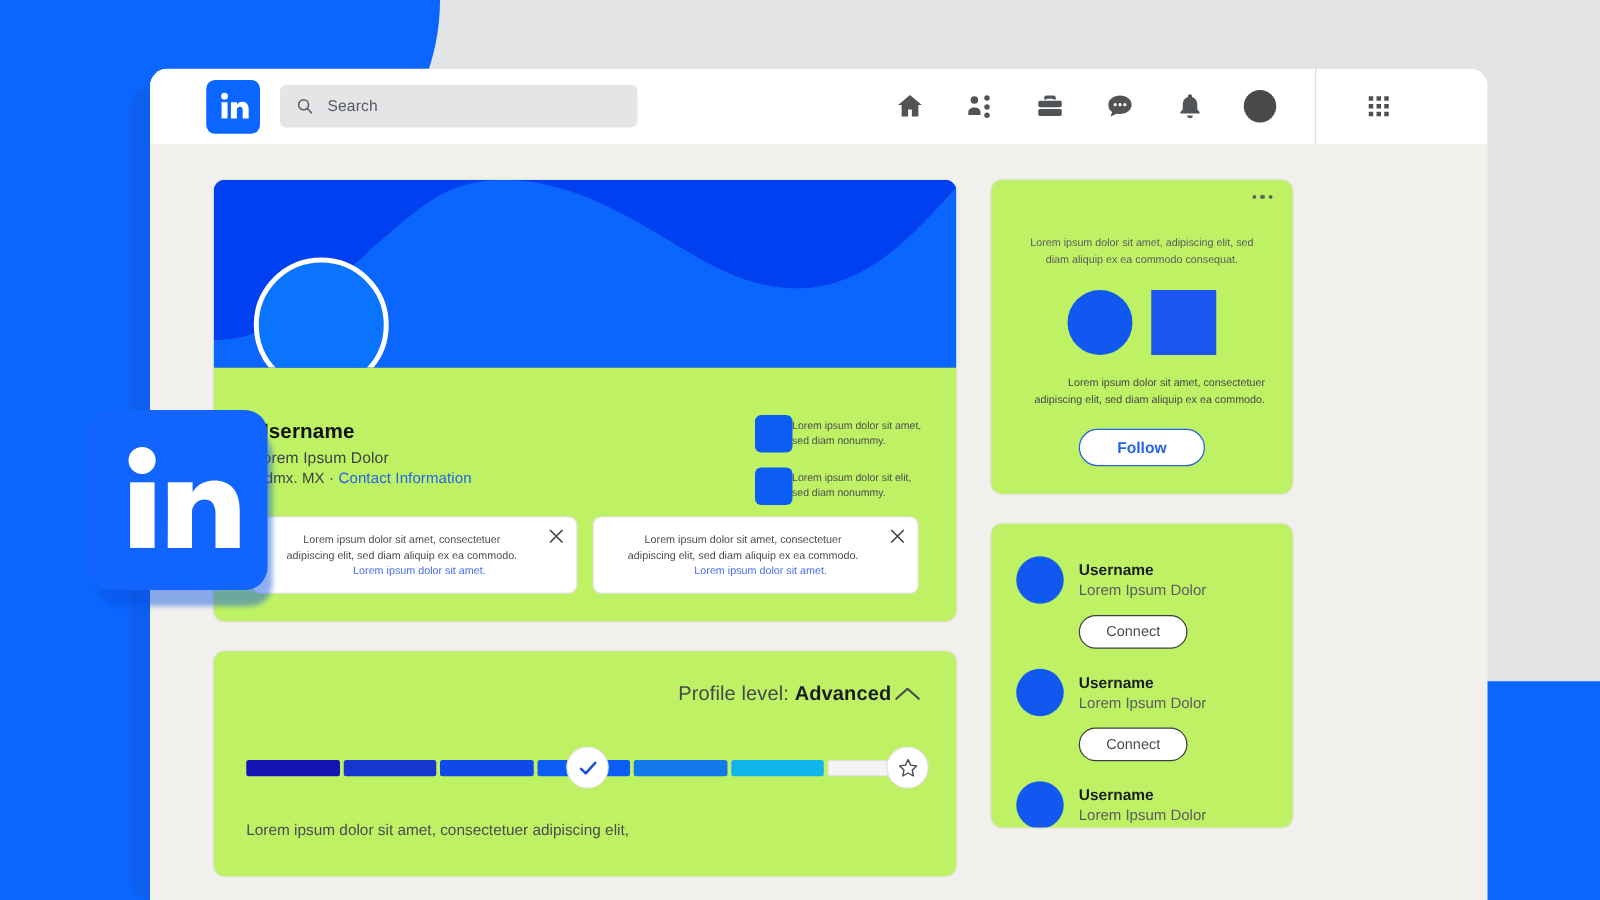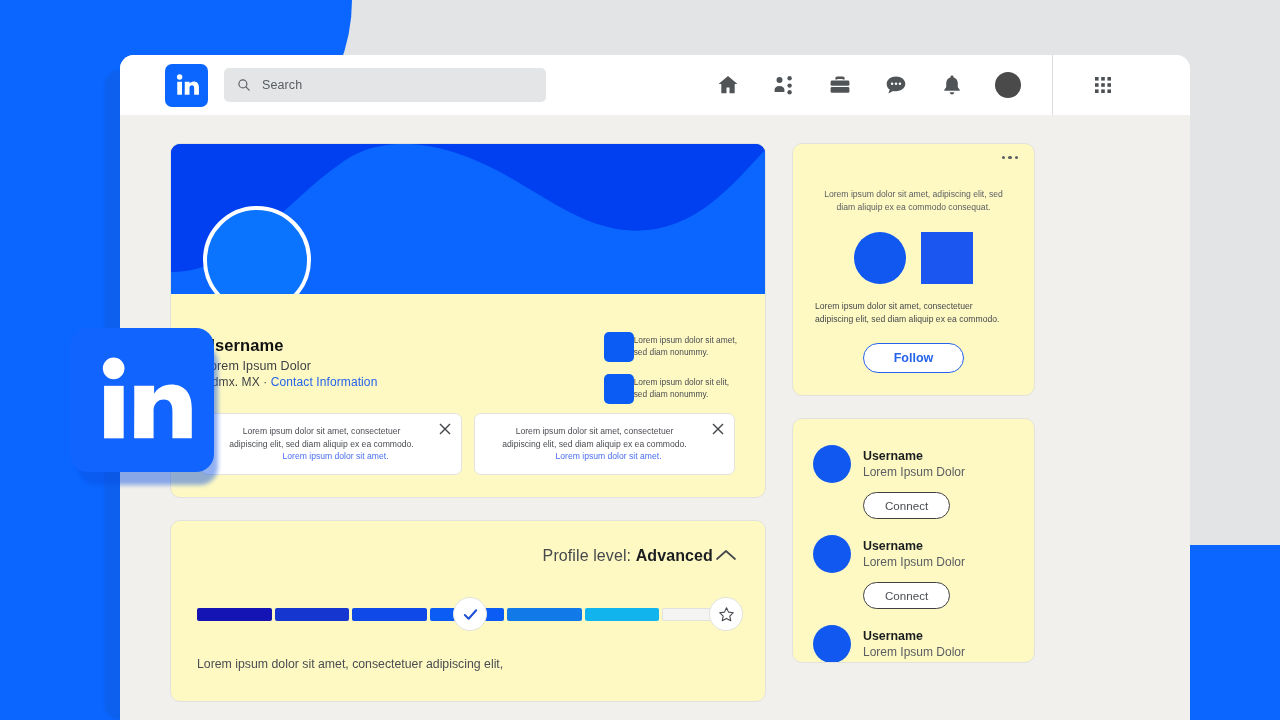--- a/index.html
+++ b/index.html
@@ -59,21 +59,21 @@
   .li-logo {
     width: 43px; height: 43px; border-radius: 7px;
     background: #0a66ff;
     display: flex; align-items: center; justify-content: center;
     flex: 0 0 auto;
   }
   .li-logo svg { display:block; }
 
   .searchbox {
     margin-left: 16px;
-    width: 322px; height: 34px;
+    width: 286px; height: 34px;
     background: #e4e5e7; border-radius: 5px;
     display: flex; align-items: center; gap: 11px;
     padding: 12px 13px;
     flex: 0 0 auto;
   }
   .searchbox .sq { flex: 0 0 auto; display:block; }
   .search-ph { font-size: 12.5px; color: #585c60; letter-spacing:.1px; }
 
   .nav-icons {
     position: absolute; left: 580px; top: 0; height: 60px;
@@ -93,21 +93,21 @@
   
   .content {
     display: flex; gap: 26px;
     padding: 28px 0 0 50px;
     height: 605px;
   }
   .col-main { width: 596px; flex: 0 0 auto; }
   .col-side { width: 243px; flex: 0 0 auto; }
 
   .card {
-    background: #fef9c3;
+    background: #bef264;
     border: 1px solid #e2e2de;
     border-radius: 10px;
     overflow: hidden;
   }
 
   
   .cover {
     height: 150px; position: relative; overflow: hidden;
     background: #0040f0;
   }
@@ -188,21 +188,21 @@
   .side-card { padding: 16px 20px 22px 20px; position: relative; }
   .dots { position: absolute; right: 16px; top: 12px; display: flex; gap: 3px; cursor: pointer;}
   .dots i { width: 3.4px; height: 3.4px; border-radius: 50%; background: #5c5f63; display:block; }
   .side-top-tx {
     font-size: 8.6px; color: #5a5d61; text-align: center; line-height: 1.5;
     margin-top: 28px; padding: 0 6px;
   }
   .shapes { display: flex; align-items: center; justify-content: center; gap: 15px; margin: 18px 0 16px; }
   .shape-c { width: 52px; height: 52px; border-radius: 50%; background: #1158f0; }
   .shape-s { width: 52px; height: 52px; background: #1b56f0; }
-  .side-bot-tx { font-size: 8.6px; color: #45484c; text-align: left; line-height: 1.52; padding: 0 2px; }
+  .side-bot-tx { font-size: 8.6px; color: #45484c; text-align: right; line-height: 1.52; padding: 0 2px; }
   .follow-wrap { display: flex; justify-content: center; margin-top: 17px; }
   .btn-follow {
     border: 1.5px solid #2563eb; color: #2563eb; background: #fff;
     border-radius: 18px; font-size: 12.5px; font-weight: bold;
     padding: 7px 30px; cursor: pointer;
   }
 
   
   .people-card { margin-top: 22px; padding: 26px 20px 0 20px; height: 245px; }
   .person { margin-bottom: 6px; }

